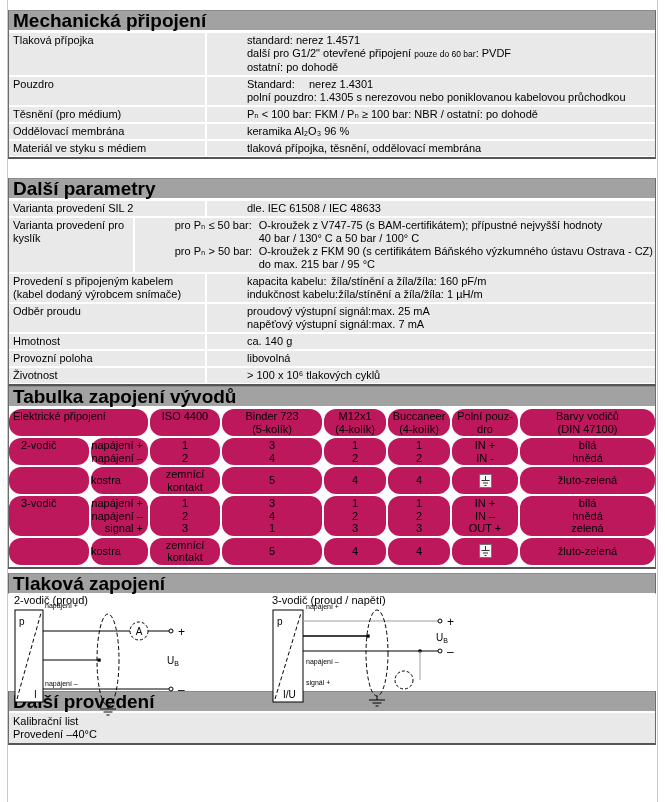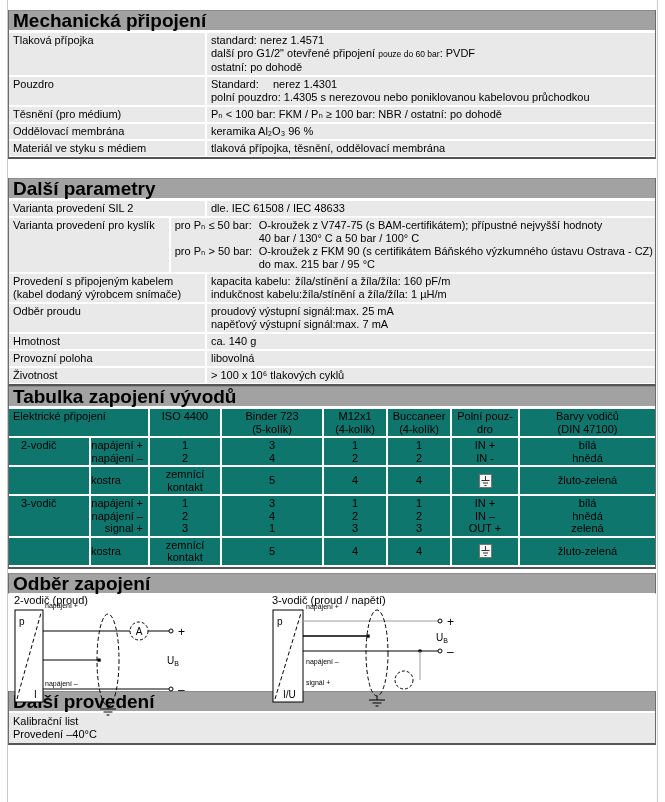--- a/index.html
+++ b/index.html
@@ -19,32 +19,32 @@
     background:#a2a2a2; border-top:1px solid #8b8b8b; border-bottom:1px solid #fff;
     height:21px; line-height:20px; font-size:19px; font-weight:bold; padding-left:4px;
   }
   .sec-body { padding-bottom:1px; }
 
   
   .trow { display:flex; margin-top:2px; }
   .trow .lbl { width:196px; background:#e9e9e9; padding:1px 2px 1px 4px; }
   .trow .val { flex:1; background:#e9e9e9; padding:1px 2px 1px 4px; margin-left:2px; }
   .line { line-height:13px; }
-  .val .line { white-space:nowrap; }
+  .val .line { white-space:nowrap;margin-left:36px; }
   .small { font-size:8.5px; }
   .kv { display:flex; }
   .kv .kk { flex:0 0 84px; }
   .kv .kkw { flex:0 0 117px; }
   .indent { padding-left:84px; }
   .tab { display:inline-block; width:62px; }
 
   
   .pingrid { display:grid; grid-template-columns:80px 57px 70px 100px 62px 62px 66px 1fr;
              column-gap:2px; row-gap:2px; background:#fff; padding-top:2px; padding-bottom:2px; }
-  .pc { background:#0f766e; padding:1px 0; }
+  .pc { background:#be185d; padding:1px 0;border-radius:12px; }
   .pc .line { line-height:12.5px; }
   .pc.c { text-align:center; }
   .pc.r { text-align:right; padding-right:5px; }
   .pc.g { padding-left:12px; }
   .pc.span2 { grid-column:1 / 3; padding-left:4px; }
   .pc.mid { display:flex; align-items:center; justify-content:center; min-height:25px; }
   .pc.midr { display:flex; align-items:center; justify-content:flex-start; padding-right:5px; min-height:25px; }
   .gndbox { display:inline-flex; align-items:center; justify-content:center;
             border:1px solid #767676; background:#f6f6f6; width:13px; height:14px; }
 
@@ -388,21 +388,21 @@
             </svg>
           </span>
       </div>
       <div class="pc mid">
           <div class="line">žluto-zelená</div>
         </div>
     </div>
   </div>
 
   <div class="section noborder" id="sec-schema">
-    <div class="sec-header" style="border-left:1px solid #6b6b6b;border-right:1px solid #6b6b6b;">Odběr zapojení</div>
+    <div class="sec-header" style="border-left:1px solid #6b6b6b;border-right:1px solid #6b6b6b;">Tlaková zapojení</div>
     <div class="schema-body">
 
       <svg class="diag" style="left:3px" width="250" height="124" viewBox="0 0 250 124">
         <text x="3" y="10" class="dt">2-vodič (proud)</text>
         <text x="34" y="14" class="ds">napájení +</text>
         <rect x="4" y="16" width="28" height="92" class="boxsym"></rect>
         <line x1="6" y1="105" x2="30" y2="19" class="dash"></line>
         <text x="8" y="31" class="dm">p</text>
         <text x="23" y="104" class="dm">I</text>
         <line x1="32" y1="37" x2="119" y2="37" class="w"></line>

